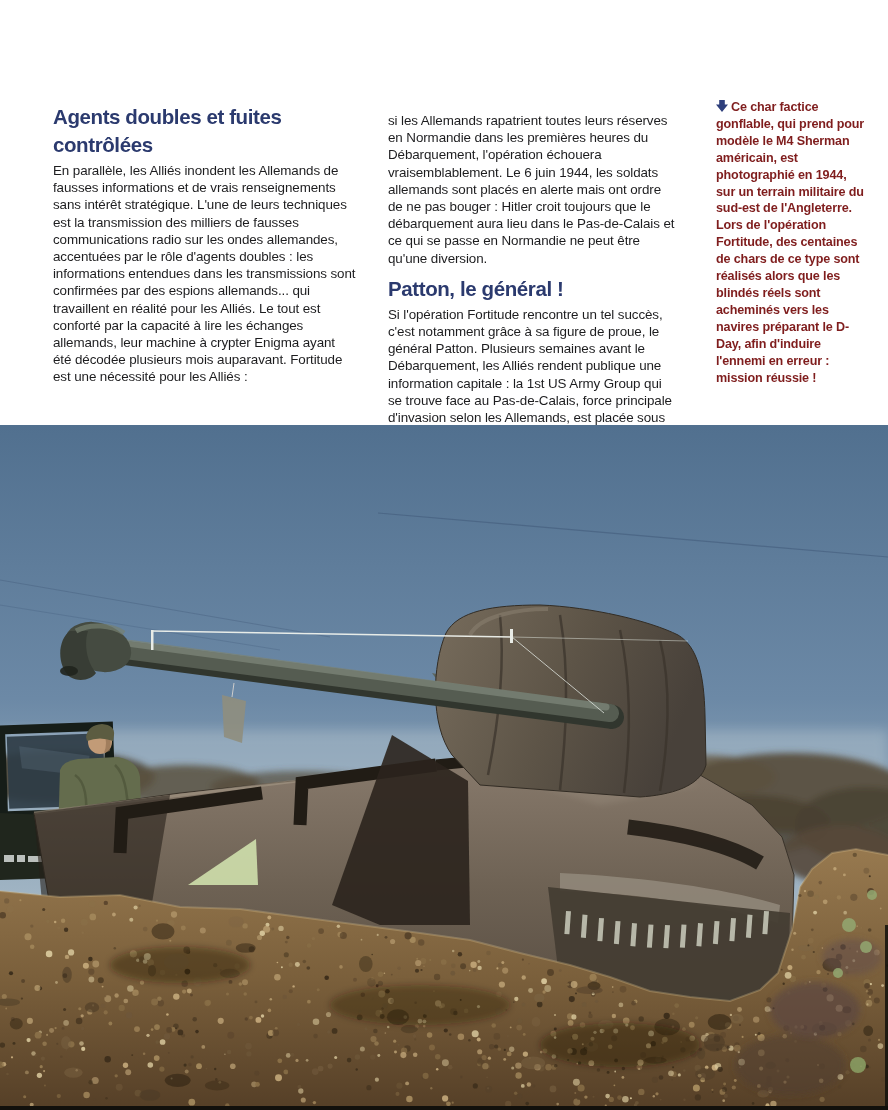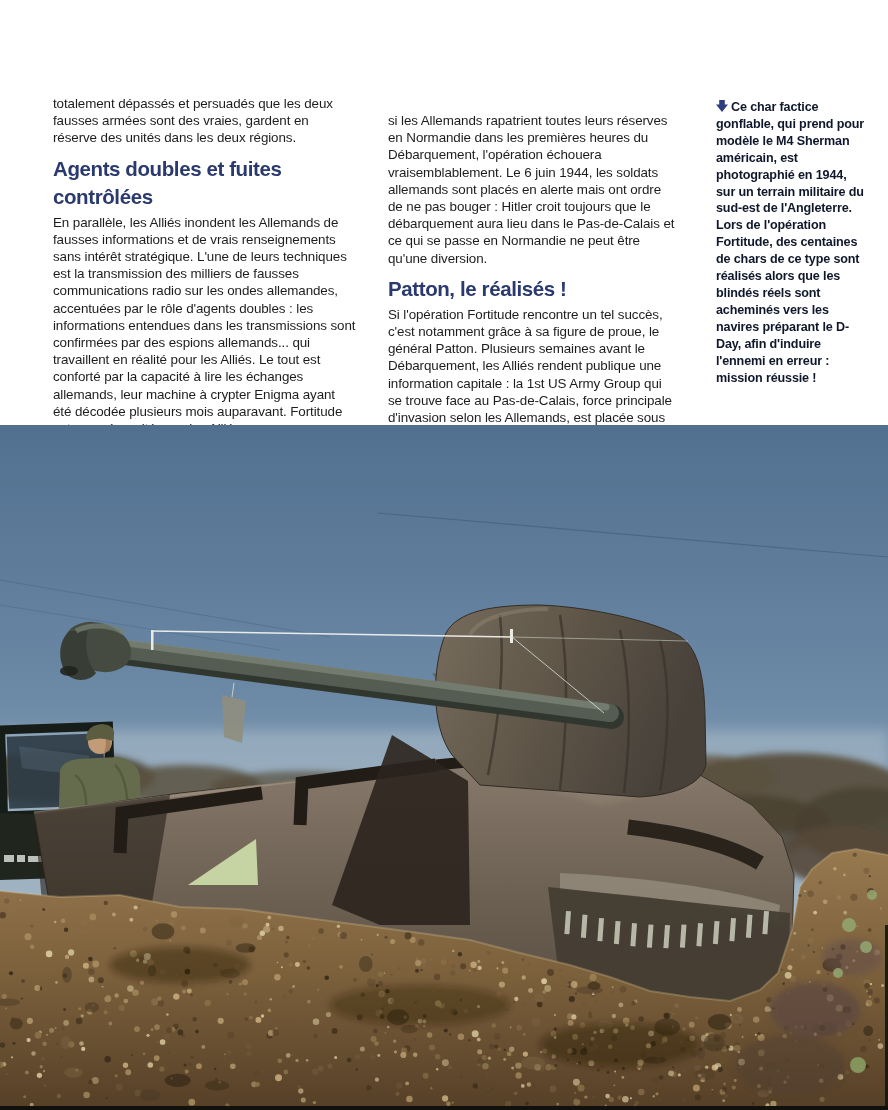--- a/index.html
+++ b/index.html
@@ -5,41 +5,40 @@
   html,body{margin:0;padding:0;background:#ffffff;}
   #page{position:relative;width:888px;height:1110px;background:#ffffff;overflow:hidden;
         font-family:"Liberation Sans",sans-serif;}
   .col{position:absolute;top:95px;}
   .col1{left:53px;width:303px;}
   .col2{left:388px;width:288px;margin-top:17px;}
   .col3{left:716px;width:151px;top:99px;}
   p.body{margin:0;font-size:13.4px;line-height:17.2px;color:#1d1d1f;letter-spacing:-0.1px;}
   h3.head{margin:8px 0 3px 0;font-size:20.5px;line-height:28px;color:#2b3a6e;
           letter-spacing:-0.4px;font-weight:bold;}
-  .col3{font-weight:bold;font-size:12.6px;line-height:16.9px;color:#0f172a;letter-spacing:-0.15px;}
+  .col3{font-weight:bold;font-size:12.6px;line-height:16.9px;color:#7f1d1d;letter-spacing:-0.15px;}
   .ital{}
   .endmark{color:#2b3a6e;font-size:11px;padding-left:4px;}
   .cap-icon{display:inline-block;width:12px;height:12px;margin-right:3px;vertical-align:-1px;}
   figure.photo{position:absolute;left:0;top:425px;margin:0;width:888px;height:685px;}
 </style>
 </head>
 <body>
 
 <main id="page">
 
   <section>
     <div class="col col1">
-      <p class="body">totalement dépassés et persuadés que les deux fausses armées sont des vraies, gardent en réserve des unités dans les deux régions.</p>
       <h3 class="head">Agents doubles et fuites contrôlées</h3>
       <p class="body">En parallèle, les Alliés inondent les Allemands de fausses informations et de vrais renseignements sans intérêt stratégique. L'une de leurs techniques est la transmission des milliers de fausses communications radio sur les ondes allemandes, accentuées par le rôle d'agents doubles : les informations entendues dans les transmissions sont confirmées par des espions allemands... qui travaillent en réalité pour les Alliés. Le tout est conforté par la capacité à lire les échanges allemands, leur machine à crypter Enigma ayant été décodée plusieurs mois auparavant. Fortitude est une nécessité pour les Alliés :</p>
     </div>
 
     <div class="col col2">
       <p class="body">si les Allemands rapatrient toutes leurs réserves en Normandie dans les premières heures du Débarquement, l'opération échouera vraisemblablement. Le 6 juin 1944, les soldats allemands sont placés en alerte mais ont ordre de ne pas bouger : Hitler croit toujours que le débarquement aura lieu dans le Pas-de-Calais et ce qui se passe en Normandie ne peut être qu'une diversion.</p>
-      <h3 class="head">Patton, le réalisés !</h3>
+      <h3 class="head">Patton, le général !</h3>
       <p class="body"><span>Si l'opération Fortitude rencontre un tel succès, c'est notamment grâce à sa figure de proue, le général Patton. Plusieurs semaines avant le Débarquement, les Alliés rendent publique une information capitale : la </span><span class="ital">1st US Army Group</span><span> qui se trouve face au Pas-de-Calais, force principale d'invasion selon les Allemands, est placée sous les ordres du général George Patton que les Allemands considèrent comme le meilleur général des Alliés.</span><span class="endmark">■</span></p>
     </div>
 
     <aside class="col col3">
       <span class="cap-icon">
         <svg viewBox="0 0 12 12" width="12" height="12" aria-hidden="true">
           <path d="M3.2 0 h5.6 v4.6 h3.2 L6 12 L0 4.6 h3.2 Z" fill="#2e3f7c"></path>
         </svg>
       </span><span>Ce char factice gonflable, qui prend pour modèle le M4 Sherman américain, est photographié en 1944, sur un terrain militaire du sud-est de l'Angleterre. Lors de l'opération Fortitude, des centaines de chars de ce type sont réalisés alors que les blindés réels sont acheminés vers les navires préparant le D-Day, afin d'induire l'ennemi en erreur : mission réussie !</span>
     </aside>

